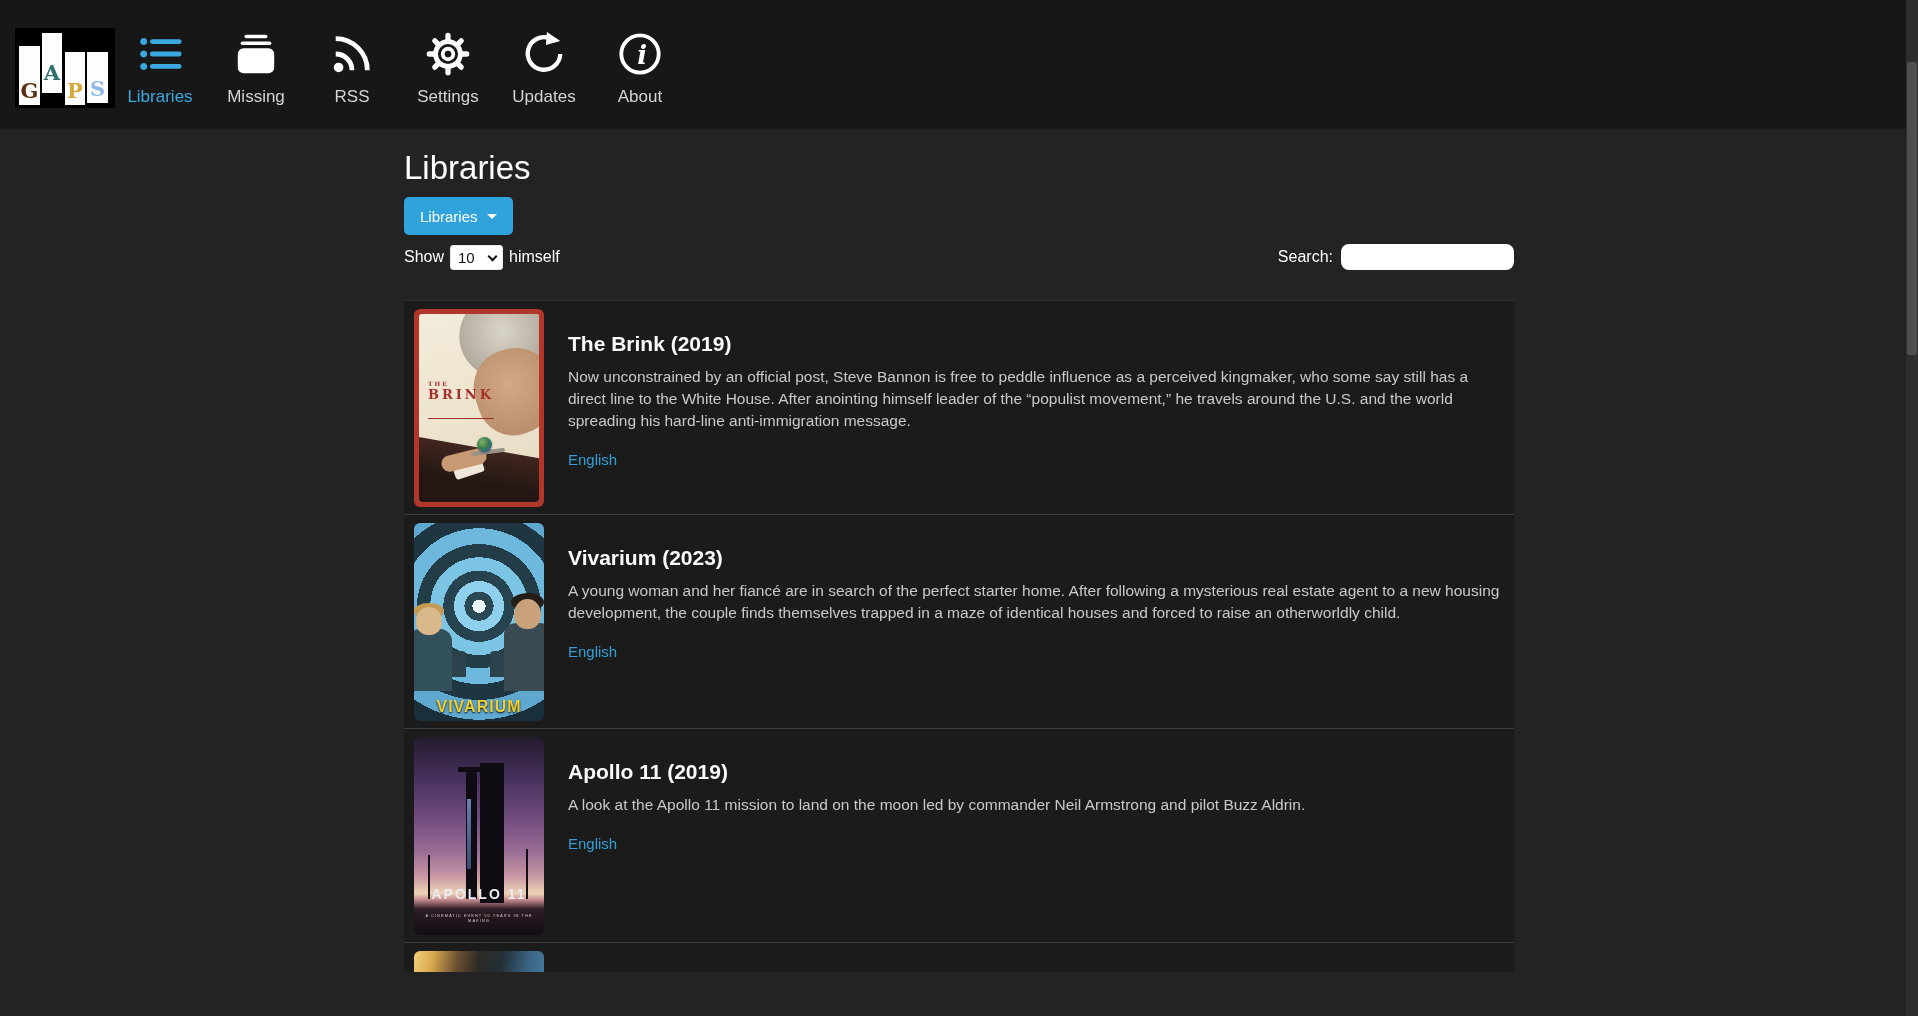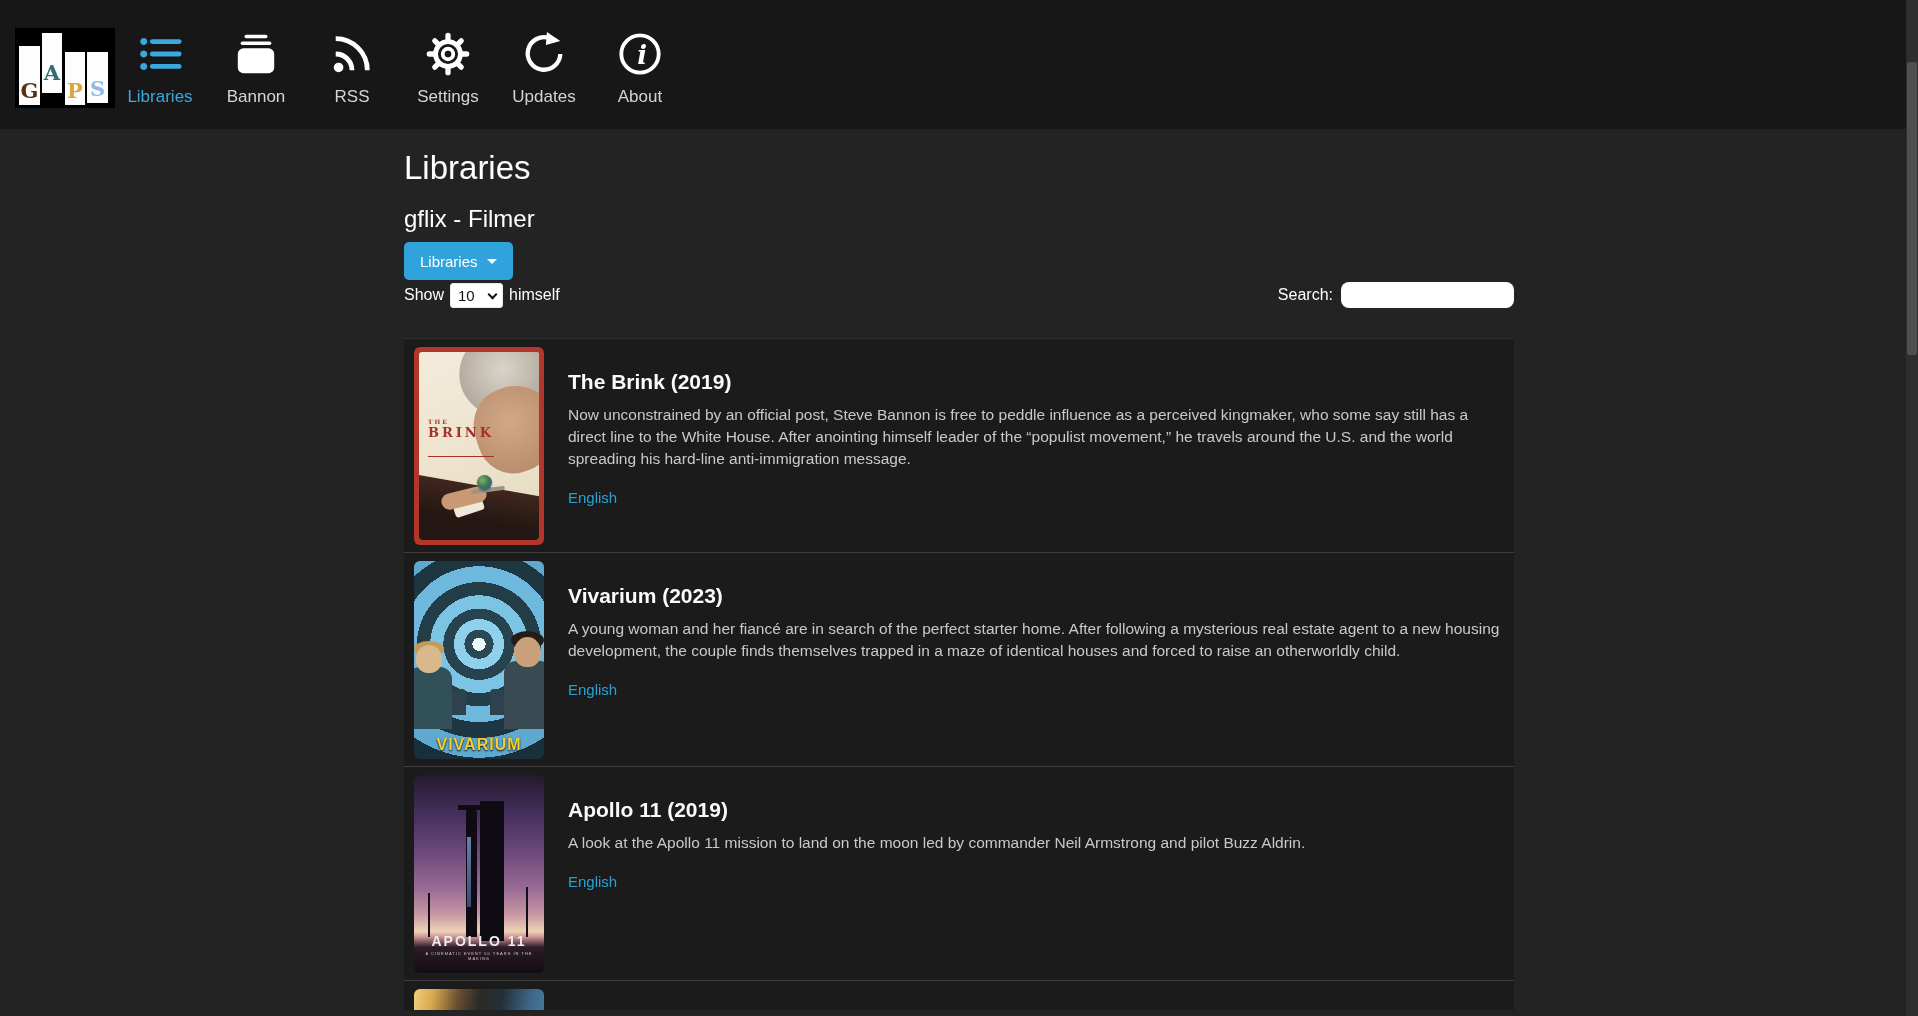--- a/index.html
+++ b/index.html
@@ -62,21 +62,21 @@
     cursor:pointer;
   }
   .caret-down {
     width:0; height:0;
     border-left:5px solid transparent;
     border-right:5px solid transparent;
     border-top:5px solid #fff;
   }
 
   .controls-row {
-    margin-top:2px;
+    margin-top:9px;
     display:flex; align-items:center; justify-content:space-between;
     height:26px;
   }
   .show-entries { display:flex; align-items:center; gap:6px; font-size:16px; color:#fdfdfd; }
   .select-wrap { position:relative; display:inline-block;text-decoration:underline; }
   .page-size {
     appearance:none; -webkit-appearance:none;
     width:53px; height:25px;
     border:1px solid #e8e8e8; border-radius:3px;
     background:#fff; color:#111;
@@ -153,21 +153,21 @@
   
   .poster-apollo {
     background:linear-gradient(180deg,#241a2e 0%,#45305b 20%,#6f4a7c 40%,#9a6d96 58%,#c795a4 70%,#ecd2b5 79%,#c98f92 82%,#2c1c26 87%,#120d12 100%);
   }
   .ap-rocket { position:absolute; left:52px; top:34px; width:11px; height:128px; background:#0f0b12; border-radius:4px 4px 0 0; }
   .ap-rocket:before { content:""; position:absolute; left:1px; top:28px; width:4px; height:70px; background:linear-gradient(180deg,#6a7fb2,#3c4a6e); }
   .ap-tower { position:absolute; left:66px; top:26px; width:24px; height:140px; background:#0f0b12; }
   .ap-arm { position:absolute; left:44px; top:30px; width:24px; height:5px; background:#0f0b12; }
   .ap-pole1 { position:absolute; left:14px; top:118px; width:2px; height:44px; background:#140f16; }
   .ap-pole2 { position:absolute; right:16px; top:112px; width:2px; height:50px; background:#140f16; }
-  .ap-title { position:absolute; bottom:24px; width:100%; text-align:center; color:#eceaf2; font-weight:bold; font-size:14px; letter-spacing:2px; }
+  .ap-title { position:absolute; bottom:33px; width:100%; text-align:center; color:#eceaf2; font-weight:bold; font-size:14px; letter-spacing:2px; }
   .ap-tag { position:absolute; bottom:12px; width:100%; text-align:center; color:#d8c6c2; font-size:4px; letter-spacing:1px; }
 
   
   .movie-row.partial { border-bottom:none; padding-bottom:0; height:29px; overflow:hidden; }
   .poster-partial {
     height:60px; border-radius:6px 6px 0 0;
     background:linear-gradient(100deg,#f0d07a 0%,#d9a94e 14%,#6b4f32 32%,#2b2a26 48%,#233038 64%,#3c6787 84%,#4b7fa4 100%);
   }
 
   
@@ -215,21 +215,21 @@
   <div class="nav-item">
     <span class="nav-icon">
       <svg width="46" height="46" viewBox="0 0 48 48">
         <g fill="#fff">
           <rect x="12" y="4" width="24" height="3.5" rx="1.7"></rect>
           <rect x="8" y="11" width="32" height="3.5" rx="1.7"></rect>
           <rect x="5" y="18" width="38" height="26" rx="6"></rect>
         </g>
       </svg>
     </span>
-    <span class="nav-label">Bannon</span>
+    <span class="nav-label">Missing</span>
   </div>
 
   <div class="nav-item">
     <span class="nav-icon">
       <svg width="46" height="46" viewBox="0 0 48 48">
         <g stroke="#fff" fill="none" stroke-width="5">
           <path d="M 7 24 A 17 17 0 0 1 24 41"></path>
           <path d="M 7 8 A 33 33 0 0 1 40 41"></path>
         </g>
         <circle cx="10" cy="38" r="5" fill="#fff"></circle>
@@ -275,21 +275,20 @@
         <text x="21" y="34" fill="#fff" font-family="DejaVu Serif, serif" font-style="italic" font-weight="bold" font-size="27">i</text>
       </svg>
     </span>
     <span class="nav-label">About</span>
   </div>
 </header>
 
 <main class="container">
 
   <h1 class="page-title">Libraries</h1>
-  <h2 class="page-subtitle">gflix - Filmer</h2>
 
   <button class="dropdown-btn">
     <span>Libraries</span>
     <span class="caret-down"></span>
   </button>
 
   <div class="controls-row">
     <div class="show-entries">
       <span>Show</span>
       <span class="select-wrap">

